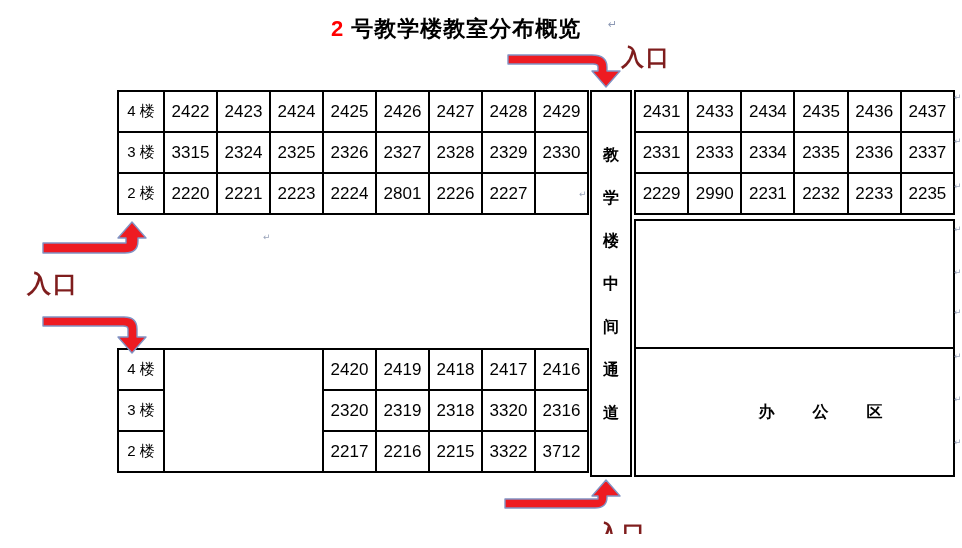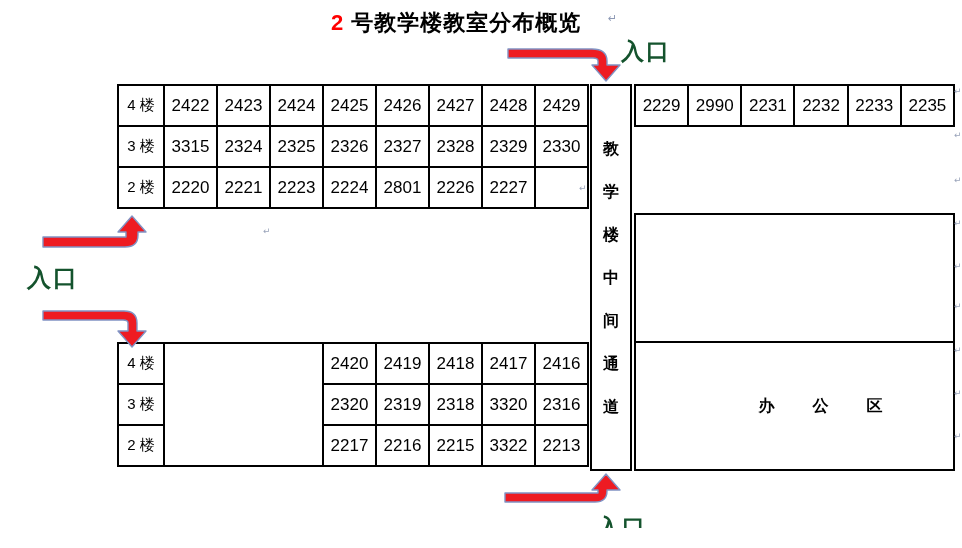--- a/index.html
+++ b/index.html
@@ -1,26 +1,26 @@
 <!DOCTYPE html>
 <html><head>
 <meta charset="utf-8">
 <style>
   html,body{margin:0;padding:0;background:#fff;}
   .canvas{
     position:relative;width:962px;height:528px;background:#ffffff;overflow:hidden;
-    font-family:"Liberation Sans","DejaVu Sans",sans-serif;color:#000;
+    font-family:"Liberation Sans","DejaVu Sans",sans-serif;color:#000;margin-top:6px;
   }
   .title{
     position:absolute;left:331px;top:8px;font-size:22px;font-weight:bold;
     letter-spacing:1px;white-space:nowrap;
   }
   .title .num{color:#ff0000;margin-right:7px;}
   .entrance{
-    position:absolute;font-weight:bold;color:#14532d;white-space:nowrap;letter-spacing:2px;
+    position:absolute;font-weight:bold;color:#7f1d1d;white-space:nowrap;letter-spacing:2px;
   }
   .entrance.top{left:621px;top:36px;font-size:23px;}
   .entrance.left{left:27px;top:262px;font-size:24px;}
   .entrance.bottom{left:597px;top:512px;font-size:23px;}
 
   table.tbl{
     position:absolute;border-collapse:collapse;table-layout:fixed;
     font-size:17px;font-weight:normal;
   }
   table.tbl td{
@@ -135,20 +135,36 @@
   <table class="tbl" id="tbl-top-right">
     <colgroup>
         <col class="roomcol">
         <col class="roomcol">
         <col class="roomcol">
         <col class="roomcol">
         <col class="roomcol">
         <col class="roomcol">
       </colgroup>
     <tbody>
+        <tr>
+      <td>2431</td>
+      <td>2433</td>
+      <td>2434</td>
+      <td>2435</td>
+      <td>2436</td>
+      <td>2437</td>
+    </tr>
+    <tr>
+      <td>2331</td>
+      <td>2333</td>
+      <td>2334</td>
+      <td>2335</td>
+      <td>2336</td>
+      <td>2337</td>
+    </tr>
     <tr>
       <td>2229</td>
       <td>2990</td>
       <td>2231</td>
       <td>2232</td>
       <td>2233</td>
       <td>2235</td>
     </tr>
   </tbody>
     </table>
@@ -187,21 +203,21 @@
       <td>2318</td>
       <td>3320</td>
       <td>2316</td>
     </tr>
     <tr>
       <td class="floor">2 楼</td>
       <td>2217</td>
       <td>2216</td>
       <td>2215</td>
       <td>3322</td>
-      <td>2213</td>
+      <td>3712</td>
     </tr>
   </tbody>
     </table>
 
   <svg class="arrows" viewBox="0 0 962 548">
     <path d="M508,49 H592 Q607,49 607,61 V65 H620 L606,81 L592,65 H598 V61 Q598,58 593,58 H508 Z"></path>
     <path d="M43,237 H126 V232 H118 L132,216 L146,232 H138 V235 Q138,247 125,247 H43 Z"></path>
     <path d="M43,311 H124 Q137,311 137,323 V331 H146 L132,347 L118,331 H128 V323 Q128,320 123,320 H43 Z"></path>
     <path d="M505,493 H598 V490 H592 L606,474 L620,490 H607 V491 Q607,502 595,502 H505 Z"></path>
   </svg>

